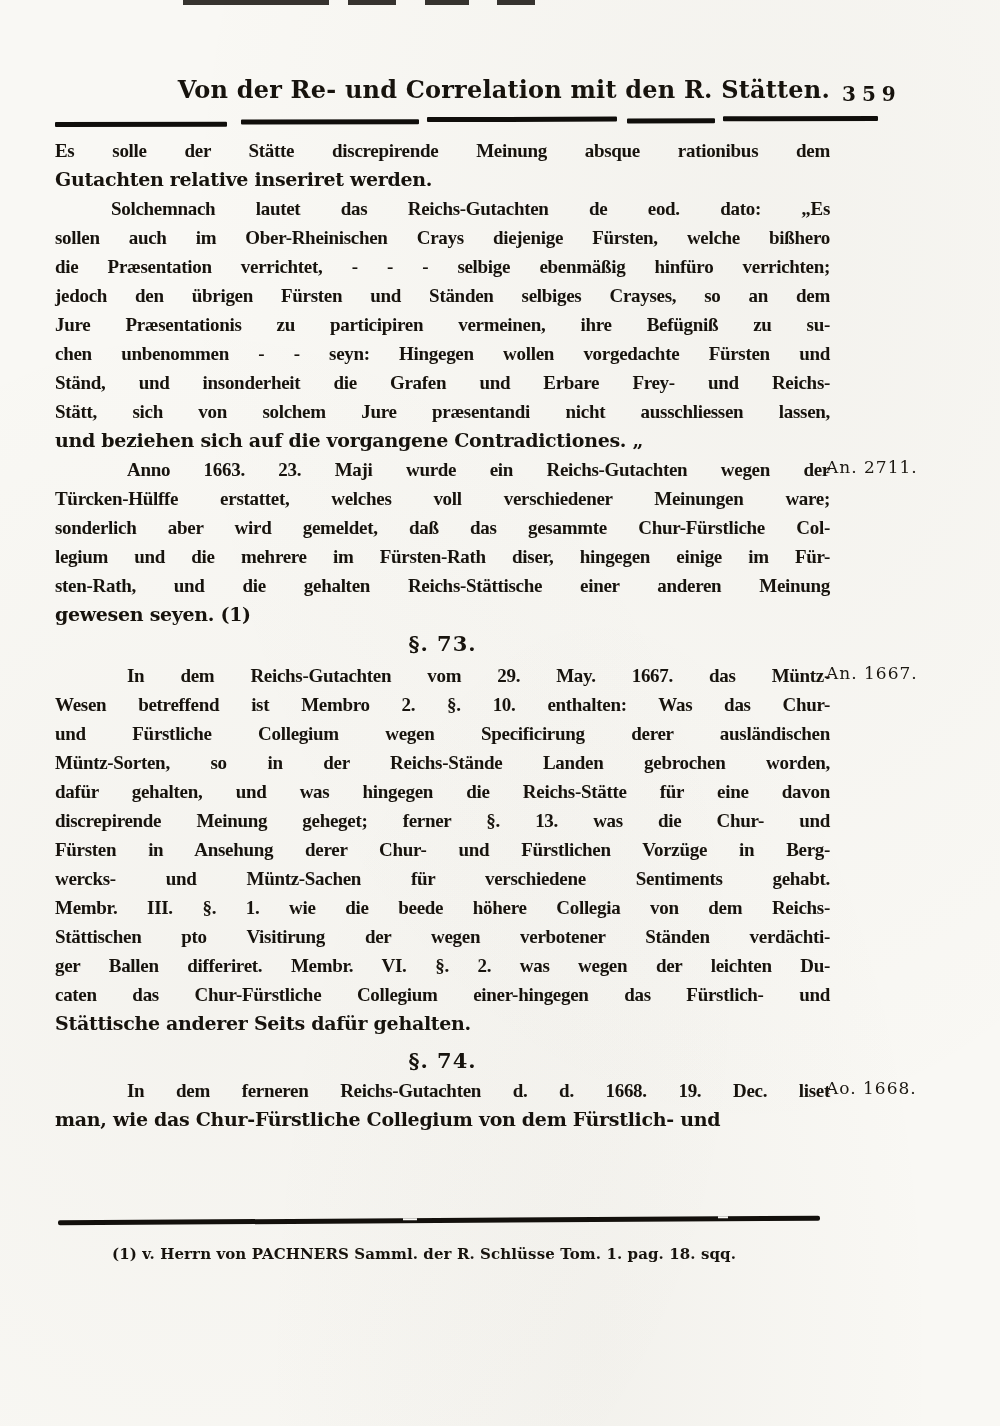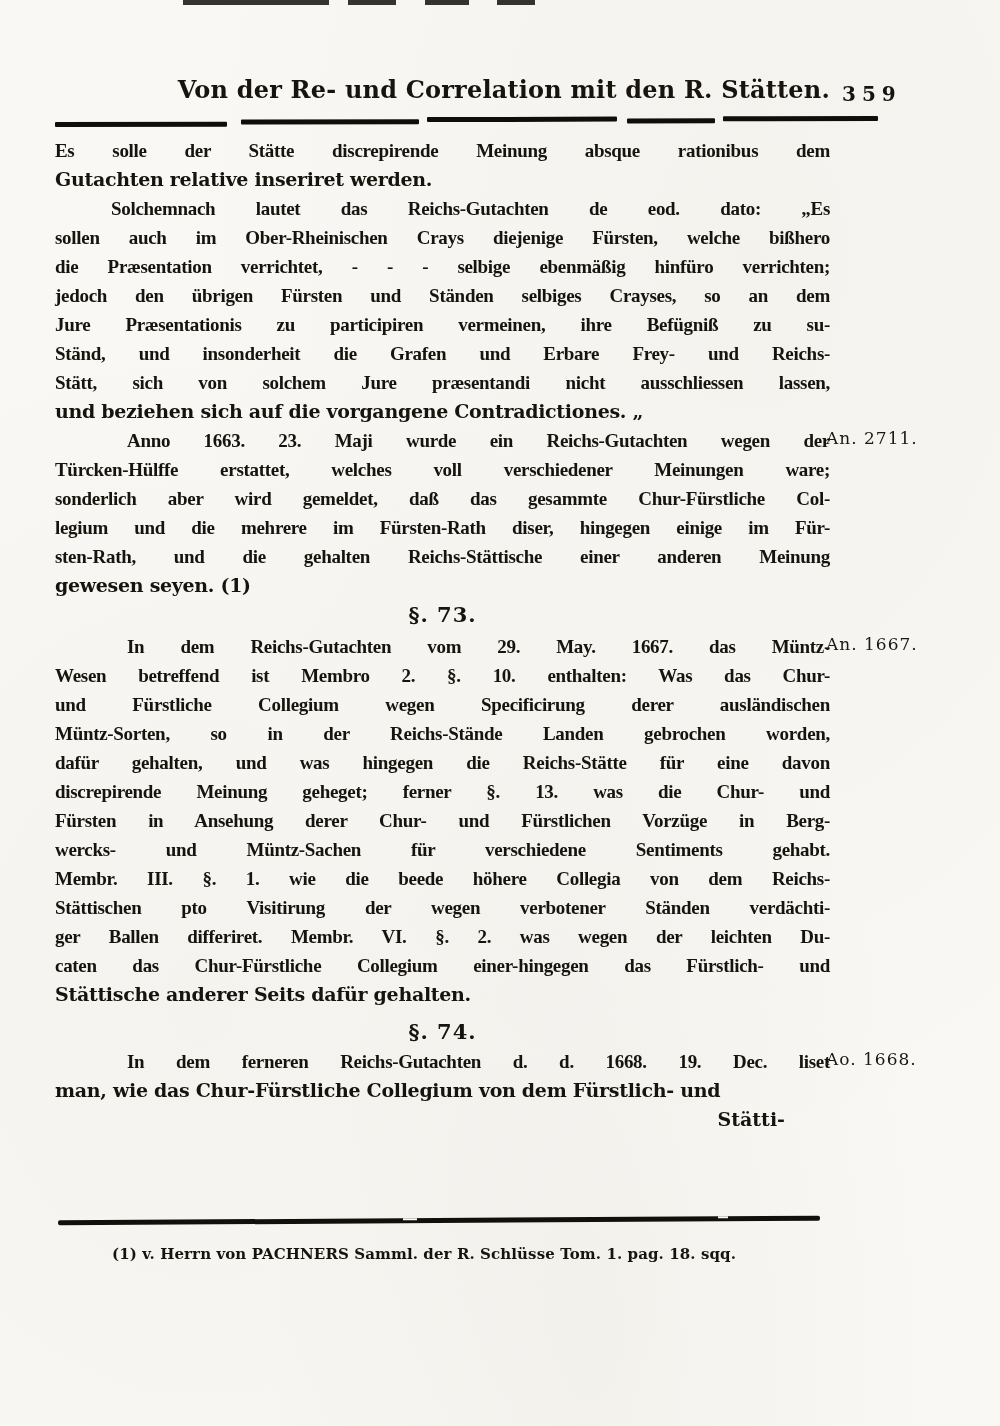--- a/index.html
+++ b/index.html
@@ -102,20 +102,21 @@
       <div class="ln j">Es solle der Stätte discrepirende Meinung absque rationibus dem</div>
       <div class="ln">Gutachten relative inseriret werden.</div>
     </div>
 
     <div class="para">
       <div class="ln j ind1">Solchemnach lautet das Reichs-Gutachten de eod. dato: „Es</div>
       <div class="ln j">sollen auch im Ober-Rheinischen Crays diejenige Fürsten, welche bißhero</div>
       <div class="ln j">die Præsentation verrichtet, - - - selbige ebenmäßig hinfüro verrichten;</div>
       <div class="ln j">jedoch den übrigen Fürsten und Ständen selbiges Crayses, so an dem</div>
       <div class="ln j">Jure Præsentationis zu participiren vermeinen, ihre Befügniß zu su-</div>
+      <div class="ln j">chen unbenommen - - seyn: Hingegen wollen vorgedachte Fürsten und</div>
       <div class="ln j">Ständ, und insonderheit die Grafen und Erbare Frey- und Reichs-</div>
       <div class="ln j">Stätt, sich von solchem Jure præsentandi nicht ausschliessen lassen,</div>
       <div class="ln">und beziehen sich auf die vorgangene Contradictiones. „</div>
     </div>
 
 
     <div class="para">
       <div class="mnote">An. 2711.</div>
       <div class="ln j ind2">Anno 1663. 23. Maji wurde ein Reichs-Gutachten wegen der</div>
       <div class="ln j">Türcken-Hülffe erstattet, welches voll verschiedener Meinungen ware;</div>
@@ -145,21 +146,20 @@
     </div>
 
     <div class="sec sec74">§. 74.</div>
 
     <div class="para">
       <div class="mnote">Ao. 1668.</div>
       <div class="ln j ind2">In dem ferneren Reichs-Gutachten d. d. 1668. 19. Dec. liset</div>
       <div class="ln">man, wie das Chur-Fürstliche Collegium von dem Fürstlich- und</div>
     </div>
 
-    <div class="catchword-line">Stätti-</div>
 
   </div>
 
   <div class="foot-rule">
     <div class="notch n1"></div>
     <div class="notch n2"></div>
   </div>
 
   <div class="footnote">(1) v. Herrn von PACHNERS Samml. der R. Schlüsse Tom. 1. pag. 18. sqq.</div>
 

